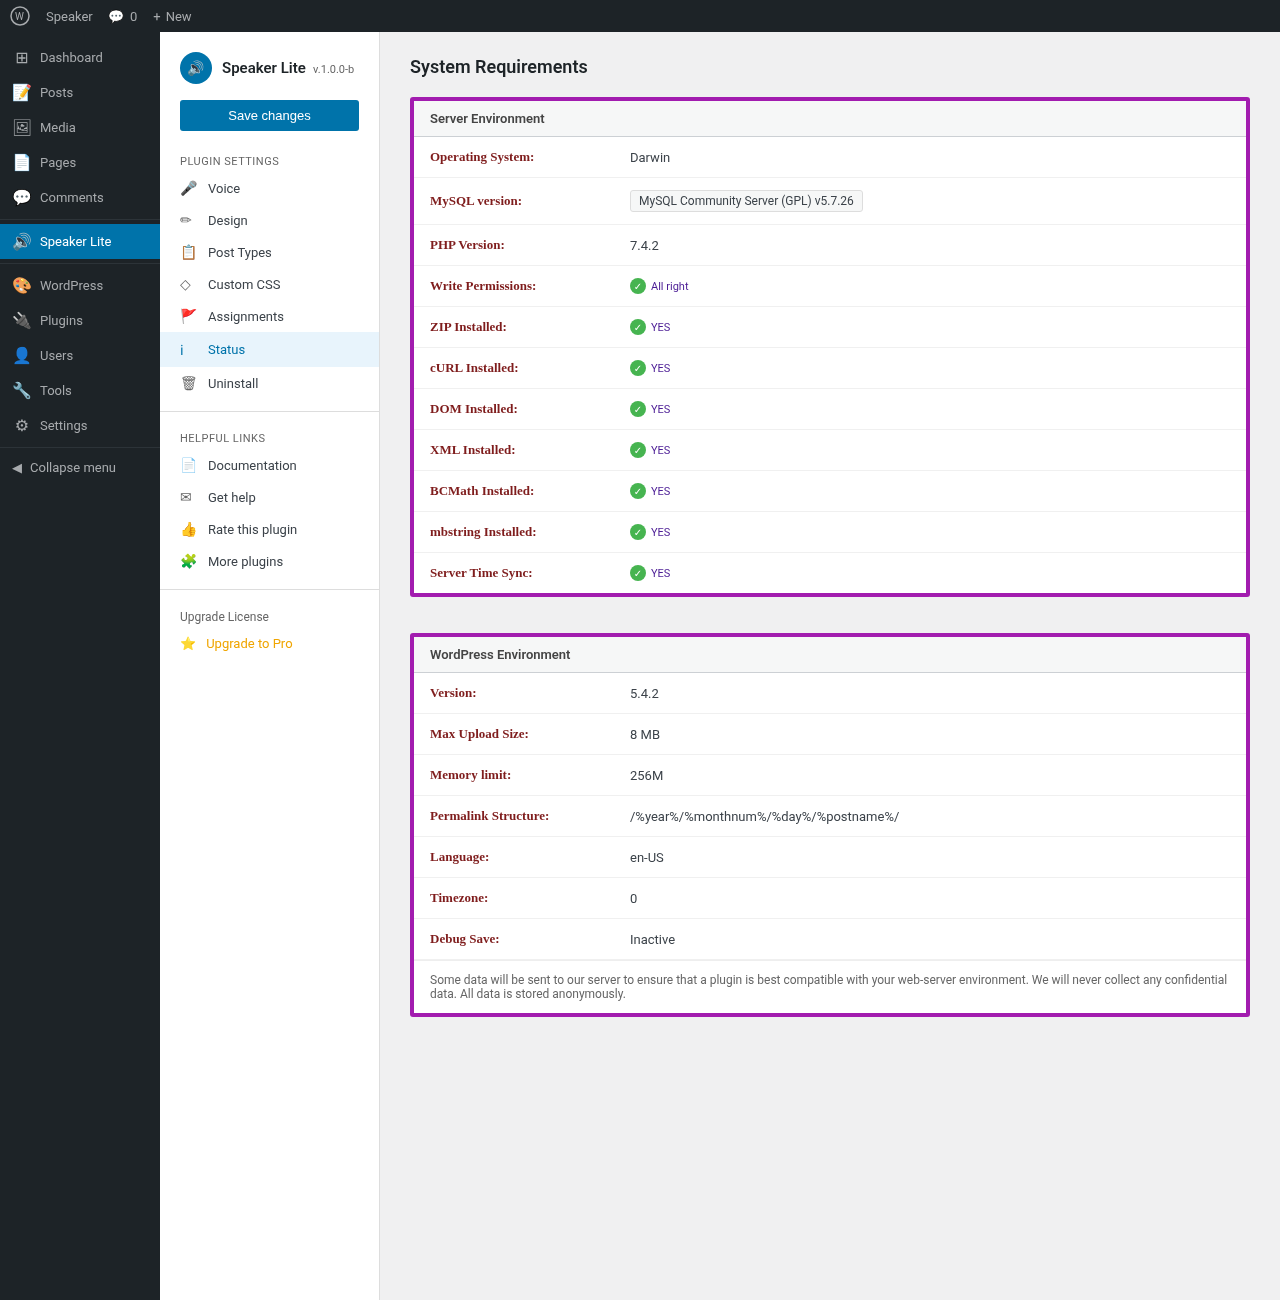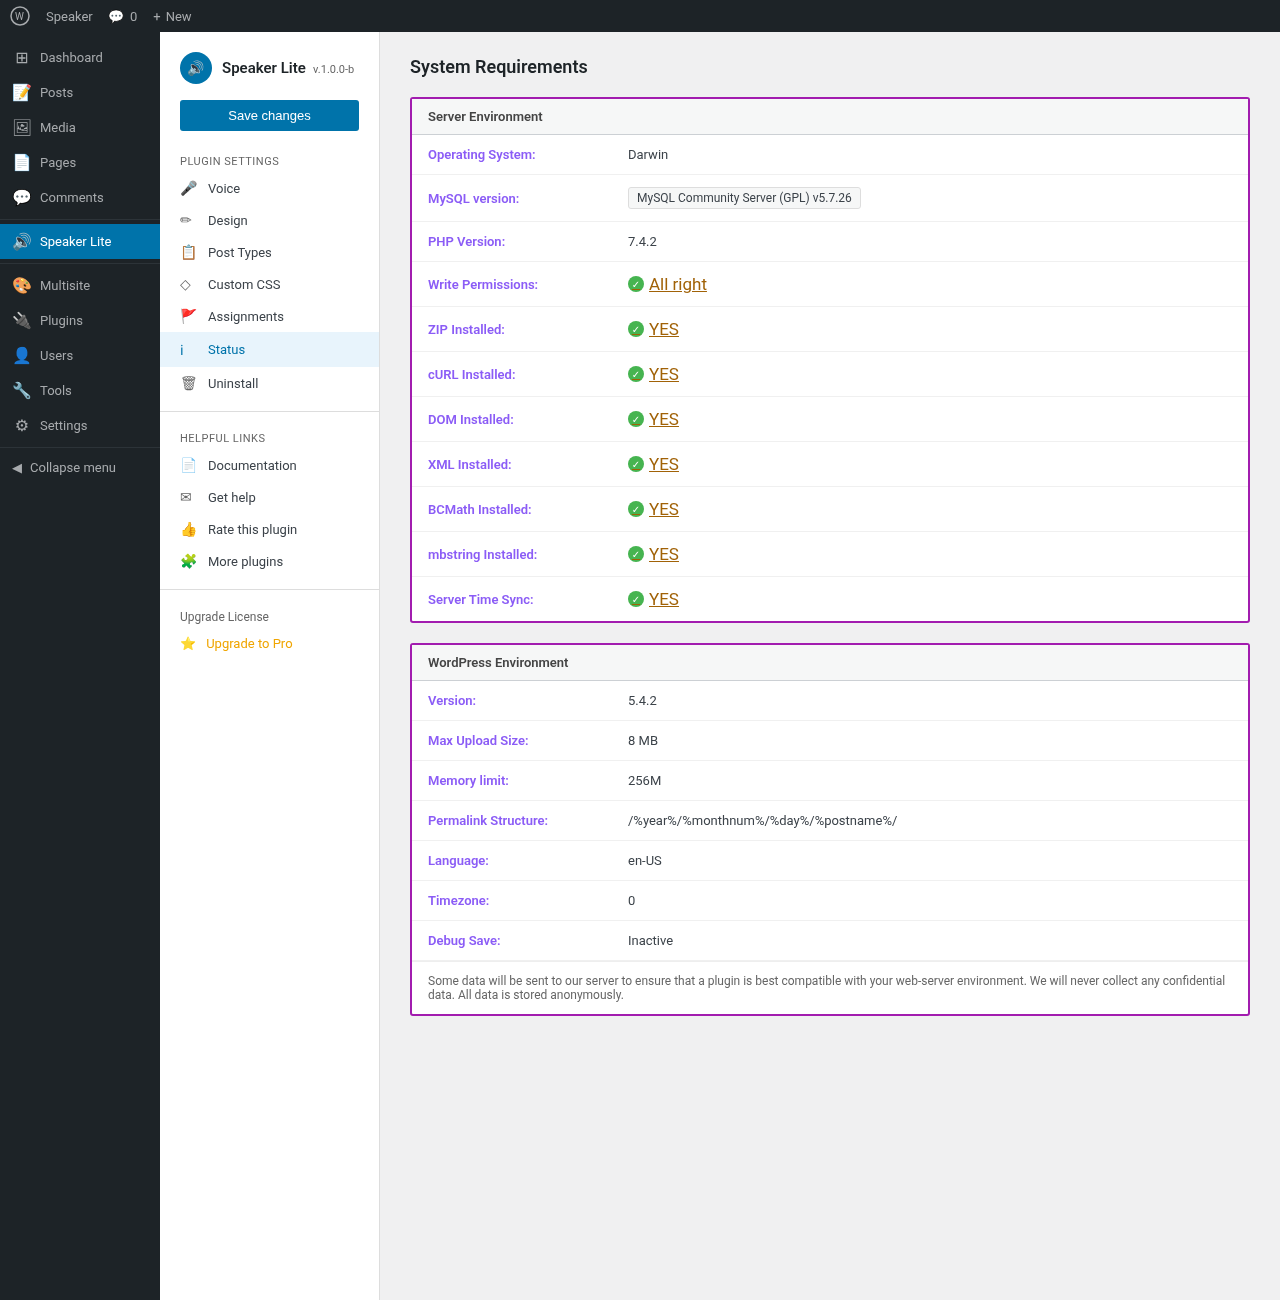--- a/index.html
+++ b/index.html
@@ -32,27 +32,27 @@
     .plugin-menu-item .menu-icon { width: 18px; color: #666; font-size: 14px; flex-shrink: 0; }
     .plugin-menu-item.active .menu-icon { color: #0073aa; }
     .plugin-sep { height: 1px; background: #ddd; margin: 12px 0; }
     .upgrade-label { padding: 8px 20px 4px; font-size: 12px; color: #666; }
     .upgrade-item { display: flex; align-items: center; gap: 10px; padding: 8px 20px; color: #f0a500; cursor: pointer; font-size: 13px; }
 
     
     .content { flex: 1; padding: 24px 30px; background: #f0f0f1; overflow-y: auto; border-radius: 13px; }
     .page-title { font-size: 18px; font-weight: 600; color: #1d2327; margin-bottom: 20px; }
 
-    .section-box { background: #fff; border: 2px solid #a21caf; border-radius: 3px; margin-bottom: 20px; }
+    .section-box { background: #fff; border: 4px solid #a21caf; border-radius: 3px; margin-bottom: 36px; }
     .section-header { background: #f6f7f7; padding: 10px 16px; font-size: 13px; font-weight: 600; color: #444; border-bottom: 1px solid #ccd0d4; }
     .row { display: flex; align-items: center; padding: 12px 16px; border-bottom: 1px solid #f0f0f0; }
     .row:last-child { border-bottom: none; }
-    .row-label { width: 200px; font-weight: 600; color: #8b5cf6; font-size: 13px; flex-shrink: 0; }
+    .row-label { width: 200px; font-weight: 600; color: #7f1d1d; font-size: 13px; flex-shrink: 0; font-family: Liberation Serif, serif; }
     .row-value { color: #3c434a; font-size: 13px; }
-    .badge-green { display: inline-flex; align-items: center; gap: 5px; color: #a16207; font-size: 17px; text-decoration: underline; }
+    .badge-green { display: inline-flex; align-items: center; gap: 5px; color: #4c1d95; font-size: 11px; }
     .badge-green::before { content: "✓"; background: #46b450; color: #fff; border-radius: 50%; width: 16px; height: 16px; display: inline-flex; align-items: center; justify-content: center; font-size: 10px; }
     .mysql-badge { background: #f6f7f7; border: 1px solid #ddd; padding: 3px 8px; border-radius: 3px; font-size: 12px; }
     .footer-note { padding: 12px 16px; font-size: 12px; color: #666; border-top: 1px solid #eee; }
   </style>
 </head>
 <body>
 
 <div class="admin-bar">
   <div class="admin-bar-item">
     <svg class="wp-logo" viewBox="0 0 20 20" fill="#a7aaad">
@@ -97,21 +97,21 @@
       <span>Comments</span>
     </div>
     <div class="sidebar-sep"></div>
     <div class="sidebar-item active">
       <span class="icon">🔊</span>
       <span>Speaker Lite</span>
     </div>
     <div class="sidebar-sep"></div>
     <div class="sidebar-item">
       <span class="icon">🎨</span>
-      <span>Multisite</span>
+      <span>WordPress</span>
     </div>
     <div class="sidebar-item">
       <span class="icon">🔌</span>
       <span>Plugins</span>
     </div>
     <div class="sidebar-item">
       <span class="icon">👤</span>
       <span>Users</span>
     </div>
     <div class="sidebar-item">

